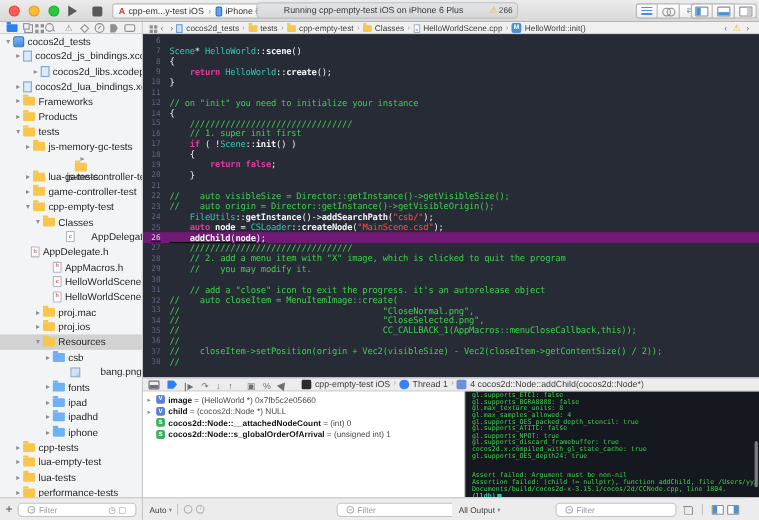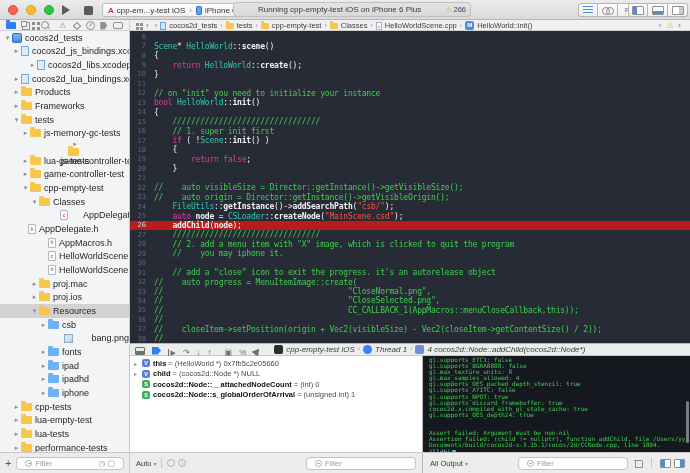--- a/index.html
+++ b/index.html
@@ -97,59 +97,59 @@
   #add-btn{font-size:11px;color:#555;margin-right:5px;}
   .filterfield{flex:1;height:13px;border:1px solid #c3c3c6;border-radius:4px;background:#fff;display:flex;align-items:center;padding:0 8px;font-size:7.5px;color:#9a9aa0;}
   .funnel{width:7px;height:7px;border:1px solid #b0b0b5;border-radius:50%;margin-right:3px;flex:none;position:relative;}
   .funnel::before{content:"";position:absolute;left:1.2px;top:2px;width:3px;height:1px;background:#b0b0b5;box-shadow:0 2px 0 -0.5px #b0b0b5;}
   .ffright{margin-left:auto;display:flex;align-items:center;color:#9a9aa0;font-size:8px;}
   .ffright span{margin-left:2px;}
 
   
   #editor{position:absolute;left:130px;top:31px;width:560px;height:312px;background:#272b35;overflow:hidden;padding-top:1px;}
   .codeline{display:flex;height:9.45px;align-items:center;white-space:pre;}
-  .codeline.hl{background:#b91c1c;}
+  .codeline.hl{background:#701a75;text-decoration:underline;}
   .ln{width:24px;flex:none;text-align:right;padding-right:8px;font:7px "DejaVu Sans Mono",monospace;color:#5f6780;}
   .codeline.hl .ln{color:#cdd3e0;}
   .code{font:8px "DejaVu Sans Mono",monospace;letter-spacing:-0.2px;}
   .tk-p{color:#f2f3f7;}
-  .tk-k{color:#e23a9c;font-weight:normal;text-align:right;}
+  .tk-k{color:#e23a9c;font-weight:bold;text-align:right;}
   .tk-i{color:#35c5b2;}
   .tk-f{color:#f2f3f7;font-weight:bold;}
   .tk-c{color:#3ed04e;}
   .tk-s{color:#ff4f43;}
   .tk-b{color:#f2f3f7;font-weight:bold;}
 
   
   #debugbar{position:absolute;left:130px;top:343px;width:560px;height:13px;background:#ececec;border-top:1px solid #b6b6b6;border-bottom:1px solid #c8c8c8;display:flex;align-items:center;padding:0 5px;white-space:nowrap;}
   .dtic{display:inline-flex;align-items:center;justify-content:center;margin-right:7px;color:#6e6e73;font-size:8px;}
   .dt-hidebar{width:10px;height:8px;border:1px solid #6e6e73;border-radius:1px;position:relative;}
   .dt-hidebar::after{content:"";position:absolute;left:0;right:0;bottom:0;height:2.5px;background:#6e6e73;}
   .dt-bp{width:9px;height:8px;background:#2d7ff2;clip-path:polygon(0 0,62% 0,100% 50%,62% 100%,0 100%);}
   .dt-cont{border-left:1.5px solid #6e6e73;padding-left:1.5px;font-size:7px;}
   .dt-loc{width:0;height:0;border-left:4px solid transparent;border-right:4px solid transparent;border-bottom:7px solid #6e6e73;transform:rotate(38deg);}
   .dtsep{width:1px;height:9px;background:#c4c4c8;margin:0 6px 0 0;}
-  #dbg-crumbs{display:flex;font-size:8px;overflow:hidden;font-style:italic;}
+  #dbg-crumbs{display:flex;font-size:8px;overflow:hidden;}
   #variables{position:absolute;left:130px;top:356px;width:293px;height:96px;background:#ffffff;border-right:1px solid #b6b6b6;overflow:hidden;padding-top:2px;}
   .vrow{height:10.5px;display:flex;align-items:center;font-size:7.5px;white-space:nowrap;padding-left:4px;}
   .vdisc{width:8px;color:#8e8e93;font-size:6px;flex:none;}
   .vic{width:8px;height:8px;border-radius:2px;color:#fff;font:bold 5.5px/8px "Liberation Sans";text-align:center;margin-right:3px;flex:none;}
   .vic-v{background:#5b7fd4;}
   .vic-s{background:#3fae62;}
   .vname{font-weight:bold;color:#111;margin-right:2px;}
   .vval{color:#4a4a4a;}
   #console{position:absolute;left:423px;top:356px;width:267px;height:96px;background:#16181f;overflow:hidden;padding:1px 0 0 6px;}
   .conline{font:6px/6.1px "DejaVu Sans Mono",monospace;color:#3ed04e;white-space:pre;}
   .congap{height:12px;}
   .conprompt{font:bold 6px/7px "DejaVu Sans Mono",monospace;color:#2fc3a6;}
   .cur{display:inline-block;width:4px;height:5px;background:#2fc3a6;vertical-align:middle;margin-left:1px;}
   #con-scroll{position:absolute;right:1px;top:45px;width:3px;height:42px;background:#8a8d95;border-radius:2px;opacity:.85;}
   .pane-bar{position:absolute;top:452px;height:21px;background:#ececec;border-top:1px solid #c8c8c8;display:flex;align-items:center;font-size:7.5px;color:#3c3c3c;padding:0 6px;}
   #var-bar{left:130px;width:293px;border-right:1px solid #b6b6b6;}
-  #con-bar{left:424px;width:267px;}
+  #con-bar{left:411px;width:267px;}
   .chev{color:#8e8e93;font-size:6px;margin-left:2px;}
   .vbar-sep{width:1px;height:10px;background:#c4c4c8;margin:0 5px;}
   .circ{width:8px;height:8px;border:1px solid #b0b0b5;border-radius:50%;margin-right:3px;display:inline-flex;align-items:center;justify-content:center;font-size:5px;color:#b0b0b5;}
   .pane-bar .filterfield{max-width:110px;margin-left:auto;background:#fff;}
   .trash{width:8px;height:8px;position:relative;margin:0 4px 0 6px;flex:none;}
   .trash::before{content:"";position:absolute;left:1px;top:2px;width:6px;height:6px;border:1px solid #8e8e93;border-top:none;border-radius:0 0 1px 1px;}
   .trash::after{content:"";position:absolute;left:0;top:0.5px;width:8px;height:1.2px;background:#8e8e93;}
   .mini-panel{width:11px;height:9px;border:1px solid #8e8e93;border-radius:1px;position:relative;background:#fff;margin-left:3px;}
   .mini-panel::before{content:"";position:absolute;background:#4a90d9;}
   .mini-panel.mp-left::before{left:0;top:0;bottom:0;width:4px;}
@@ -277,26 +277,26 @@
           <span class="tlabel">cocos2d_libs.xcodeproj</span>
         </div>
         <div class="trow" style="padding-left: 12px;">
           <span class="disc">▸</span>
           <span class="fic fi-xcodeproj"></span>
           <span class="tlabel">cocos2d_lua_bindings.xcodeproj</span>
         </div>
         <div class="trow" style="padding-left: 12px;">
           <span class="disc">▸</span>
           <span class="fic fi-folder"></span>
+          <span class="tlabel">Frameworks</span>
+        </div>
+        <div class="trow" style="padding-left: 12px;">
+          <span class="disc">▸</span>
+          <span class="fic fi-folder"></span>
           <span class="tlabel">Products</span>
-        </div>
-        <div class="trow" style="padding-left: 12px;">
-          <span class="disc">▸</span>
-          <span class="fic fi-folder"></span>
-          <span class="tlabel">Frameworks</span>
         </div>
         <div class="trow" style="padding-left: 12px;">
           <span class="disc">▾</span>
           <span class="fic fi-folder"></span>
           <span class="tlabel">tests</span>
         </div>
         <div class="trow" style="padding-left: 21px;">
           <span class="disc">▸</span>
           <span class="fic fi-folder"></span>
           <span class="tlabel">js-memory-gc-tests</span>
@@ -441,40 +441,39 @@
   </div>
 
   <div id="editor">
       <div class="codeline"><span class="ln">6</span><span class="code"></span></div>
       <div class="codeline"><span class="ln">7</span><span class="code"><span class="tk-i">Scene</span><span class="tk-p">* </span><span class="tk-i">HelloWorld</span><span class="tk-p">::</span><span class="tk-f">scene</span><span class="tk-p">()</span></span></div>
       <div class="codeline"><span class="ln">8</span><span class="code"><span class="tk-p">{</span></span></div>
       <div class="codeline"><span class="ln">9</span><span class="code"><span class="tk-p">    </span><span class="tk-k">return</span><span class="tk-p"> </span><span class="tk-i">HelloWorld</span><span class="tk-p">::</span><span class="tk-f">create</span><span class="tk-p">();</span></span></div>
       <div class="codeline"><span class="ln">10</span><span class="code"><span class="tk-p">}</span></span></div>
       <div class="codeline"><span class="ln">11</span><span class="code"></span></div>
       <div class="codeline"><span class="ln">12</span><span class="code"><span class="tk-c">// on "init" you need to initialize your instance</span></span></div>
-      <div class="codeline"><span class="ln">13</span><span class="code"><span class="tk-k">bool</span><span class="tk-p"> </span><span class="tk-i">HelloWorld</span><span class="tk-p">::</span><span class="tk-f">init</span><span class="tk-p">()</span></span></div>
       <div class="codeline"><span class="ln">14</span><span class="code"><span class="tk-p">{</span></span></div>
       <div class="codeline"><span class="ln">15</span><span class="code"><span class="tk-c">    ////////////////////////////////</span></span></div>
       <div class="codeline"><span class="ln">16</span><span class="code"><span class="tk-c">    // 1. super init first</span></span></div>
       <div class="codeline"><span class="ln">17</span><span class="code"><span class="tk-p">    </span><span class="tk-k">if</span><span class="tk-p"> ( !</span><span class="tk-i">Scene</span><span class="tk-p">::</span><span class="tk-f">init</span><span class="tk-p">() )</span></span></div>
       <div class="codeline"><span class="ln">18</span><span class="code"><span class="tk-p">    {</span></span></div>
       <div class="codeline"><span class="ln">19</span><span class="code"><span class="tk-p">        </span><span class="tk-k">return</span><span class="tk-p"> </span><span class="tk-k">false</span><span class="tk-p">;</span></span></div>
       <div class="codeline"><span class="ln">20</span><span class="code"><span class="tk-p">    }</span></span></div>
       <div class="codeline"><span class="ln">21</span><span class="code"></span></div>
       <div class="codeline"><span class="ln">22</span><span class="code"><span class="tk-c">//    auto visibleSize = Director::getInstance()-&gt;getVisibleSize();</span></span></div>
       <div class="codeline"><span class="ln">23</span><span class="code"><span class="tk-c">//    auto origin = Director::getInstance()-&gt;getVisibleOrigin();</span></span></div>
       <div class="codeline"><span class="ln">24</span><span class="code"><span class="tk-p">    </span><span class="tk-i">FileUtils</span><span class="tk-p">::</span><span class="tk-f">getInstance</span><span class="tk-p">()-&gt;</span><span class="tk-f">addSearchPath</span><span class="tk-p">(</span><span class="tk-s">"csb/"</span><span class="tk-p">);</span></span></div>
       <div class="codeline"><span class="ln">25</span><span class="code"><span class="tk-p">    </span><span class="tk-k">auto</span><span class="tk-p"> </span><span class="tk-b">node</span><span class="tk-p"> = </span><span class="tk-i">CSLoader</span><span class="tk-p">::</span><span class="tk-f">createNode</span><span class="tk-p">(</span><span class="tk-s">"MainScene.csd"</span><span class="tk-p">);</span></span></div>
       <div class="codeline hl"><span class="ln">26</span><span class="code"><span class="tk-p">    </span><span class="tk-f">addChild</span><span class="tk-p">(</span><span class="tk-b">node</span><span class="tk-p">);</span></span></div>
       <div class="codeline"><span class="ln">27</span><span class="code"><span class="tk-c">    ////////////////////////////////</span></span></div>
       <div class="codeline"><span class="ln">28</span><span class="code"><span class="tk-c">    // 2. add a menu item with "X" image, which is clicked to quit the program</span></span></div>
-      <div class="codeline"><span class="ln">29</span><span class="code"><span class="tk-c">    //    you may iphone it.</span></span></div>
+      <div class="codeline"><span class="ln">29</span><span class="code"><span class="tk-c">    //    you may modify it.</span></span></div>
       <div class="codeline"><span class="ln">30</span><span class="code"></span></div>
       <div class="codeline"><span class="ln">31</span><span class="code"><span class="tk-c">    // add a "close" icon to exit the progress. it's an autorelease object</span></span></div>
-      <div class="codeline"><span class="ln">32</span><span class="code"><span class="tk-c">//    auto progress = MenuItemImage::create(</span></span></div>
+      <div class="codeline"><span class="ln">32</span><span class="code"><span class="tk-c">//    auto closeItem = MenuItemImage::create(</span></span></div>
       <div class="codeline"><span class="ln">33</span><span class="code"><span class="tk-c">//                                        "CloseNormal.png",</span></span></div>
       <div class="codeline"><span class="ln">34</span><span class="code"><span class="tk-c">//                                        "CloseSelected.png",</span></span></div>
       <div class="codeline"><span class="ln">35</span><span class="code"><span class="tk-c">//                                        CC_CALLBACK_1(AppMacros::menuCloseCallback,this));</span></span></div>
       <div class="codeline"><span class="ln">36</span><span class="code"><span class="tk-c">//</span></span></div>
       <div class="codeline"><span class="ln">37</span><span class="code"><span class="tk-c">//    closeItem-&gt;setPosition(origin + Vec2(visibleSize) - Vec2(closeItem-&gt;getContentSize() / 2));</span></span></div>
       <div class="codeline"><span class="ln">38</span><span class="code"><span class="tk-c">//</span></span></div>
     </div>
 
   <div id="debugbar">
     <span id="dbg-icons"><span class="dtic dt-hidebar"></span><span class="dtic dt-bp"></span><span class="dtic dt-cont">▶</span><span class="dtic">↷</span><span class="dtic">↓</span><span class="dtic">↑</span><span class="dtsep"></span><span class="dtic">▣</span><span class="dtic">%</span><span class="dtic dt-loc"></span><span class="dtsep"></span></span>
@@ -493,21 +492,21 @@
           <span class="ci ci-frame"></span>
           <span class="lbl">4 cocos2d::Node::addChild(cocos2d::Node*)</span>
         </span>
       </span>
   </div>
 
   <div id="variables">
       <div class="vrow">
         <span class="vdisc">▸</span>
         <span class="vic vic-v">V</span>
-        <span class="vname">this</span>
+        <span class="vname">image</span>
         <span class="vval">= (HelloWorld *) 0x7fb5c2e05660</span>
       </div>
       <div class="vrow">
         <span class="vdisc">▸</span>
         <span class="vic vic-v">V</span>
         <span class="vname">child</span>
         <span class="vval">= (cocos2d::Node *) NULL</span>
       </div>
       <div class="vrow">
         <span class="vdisc"></span>

